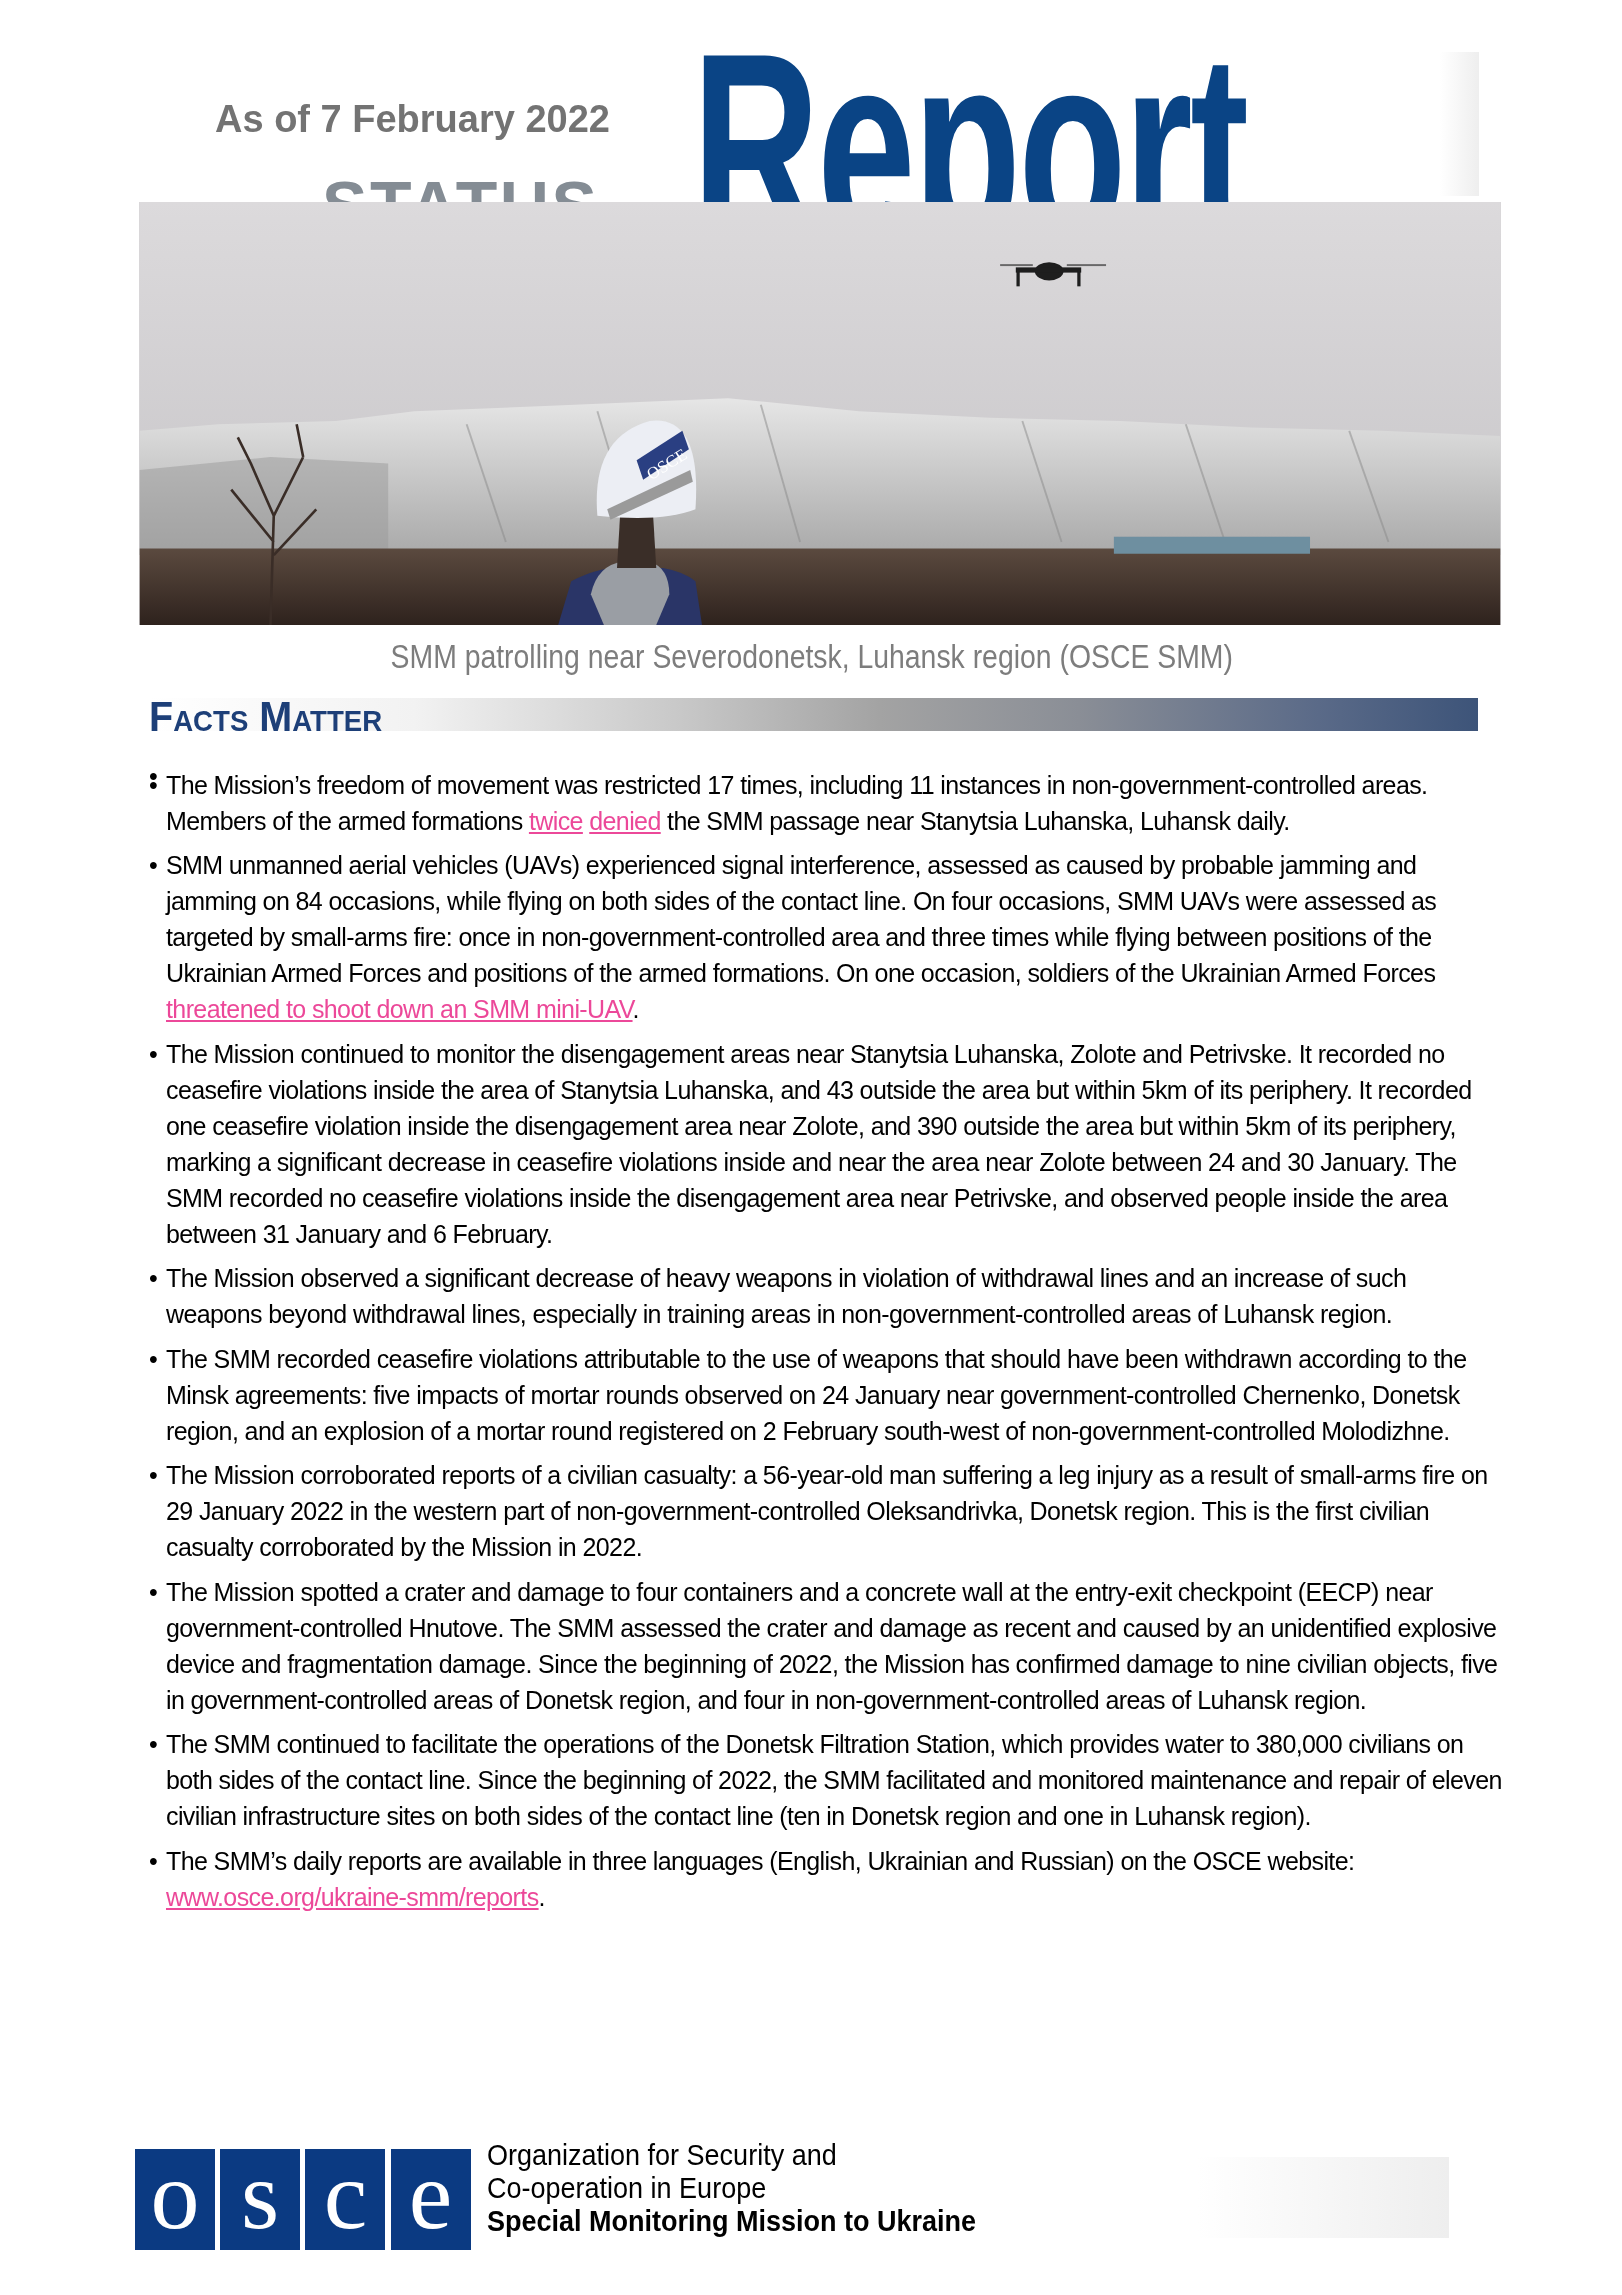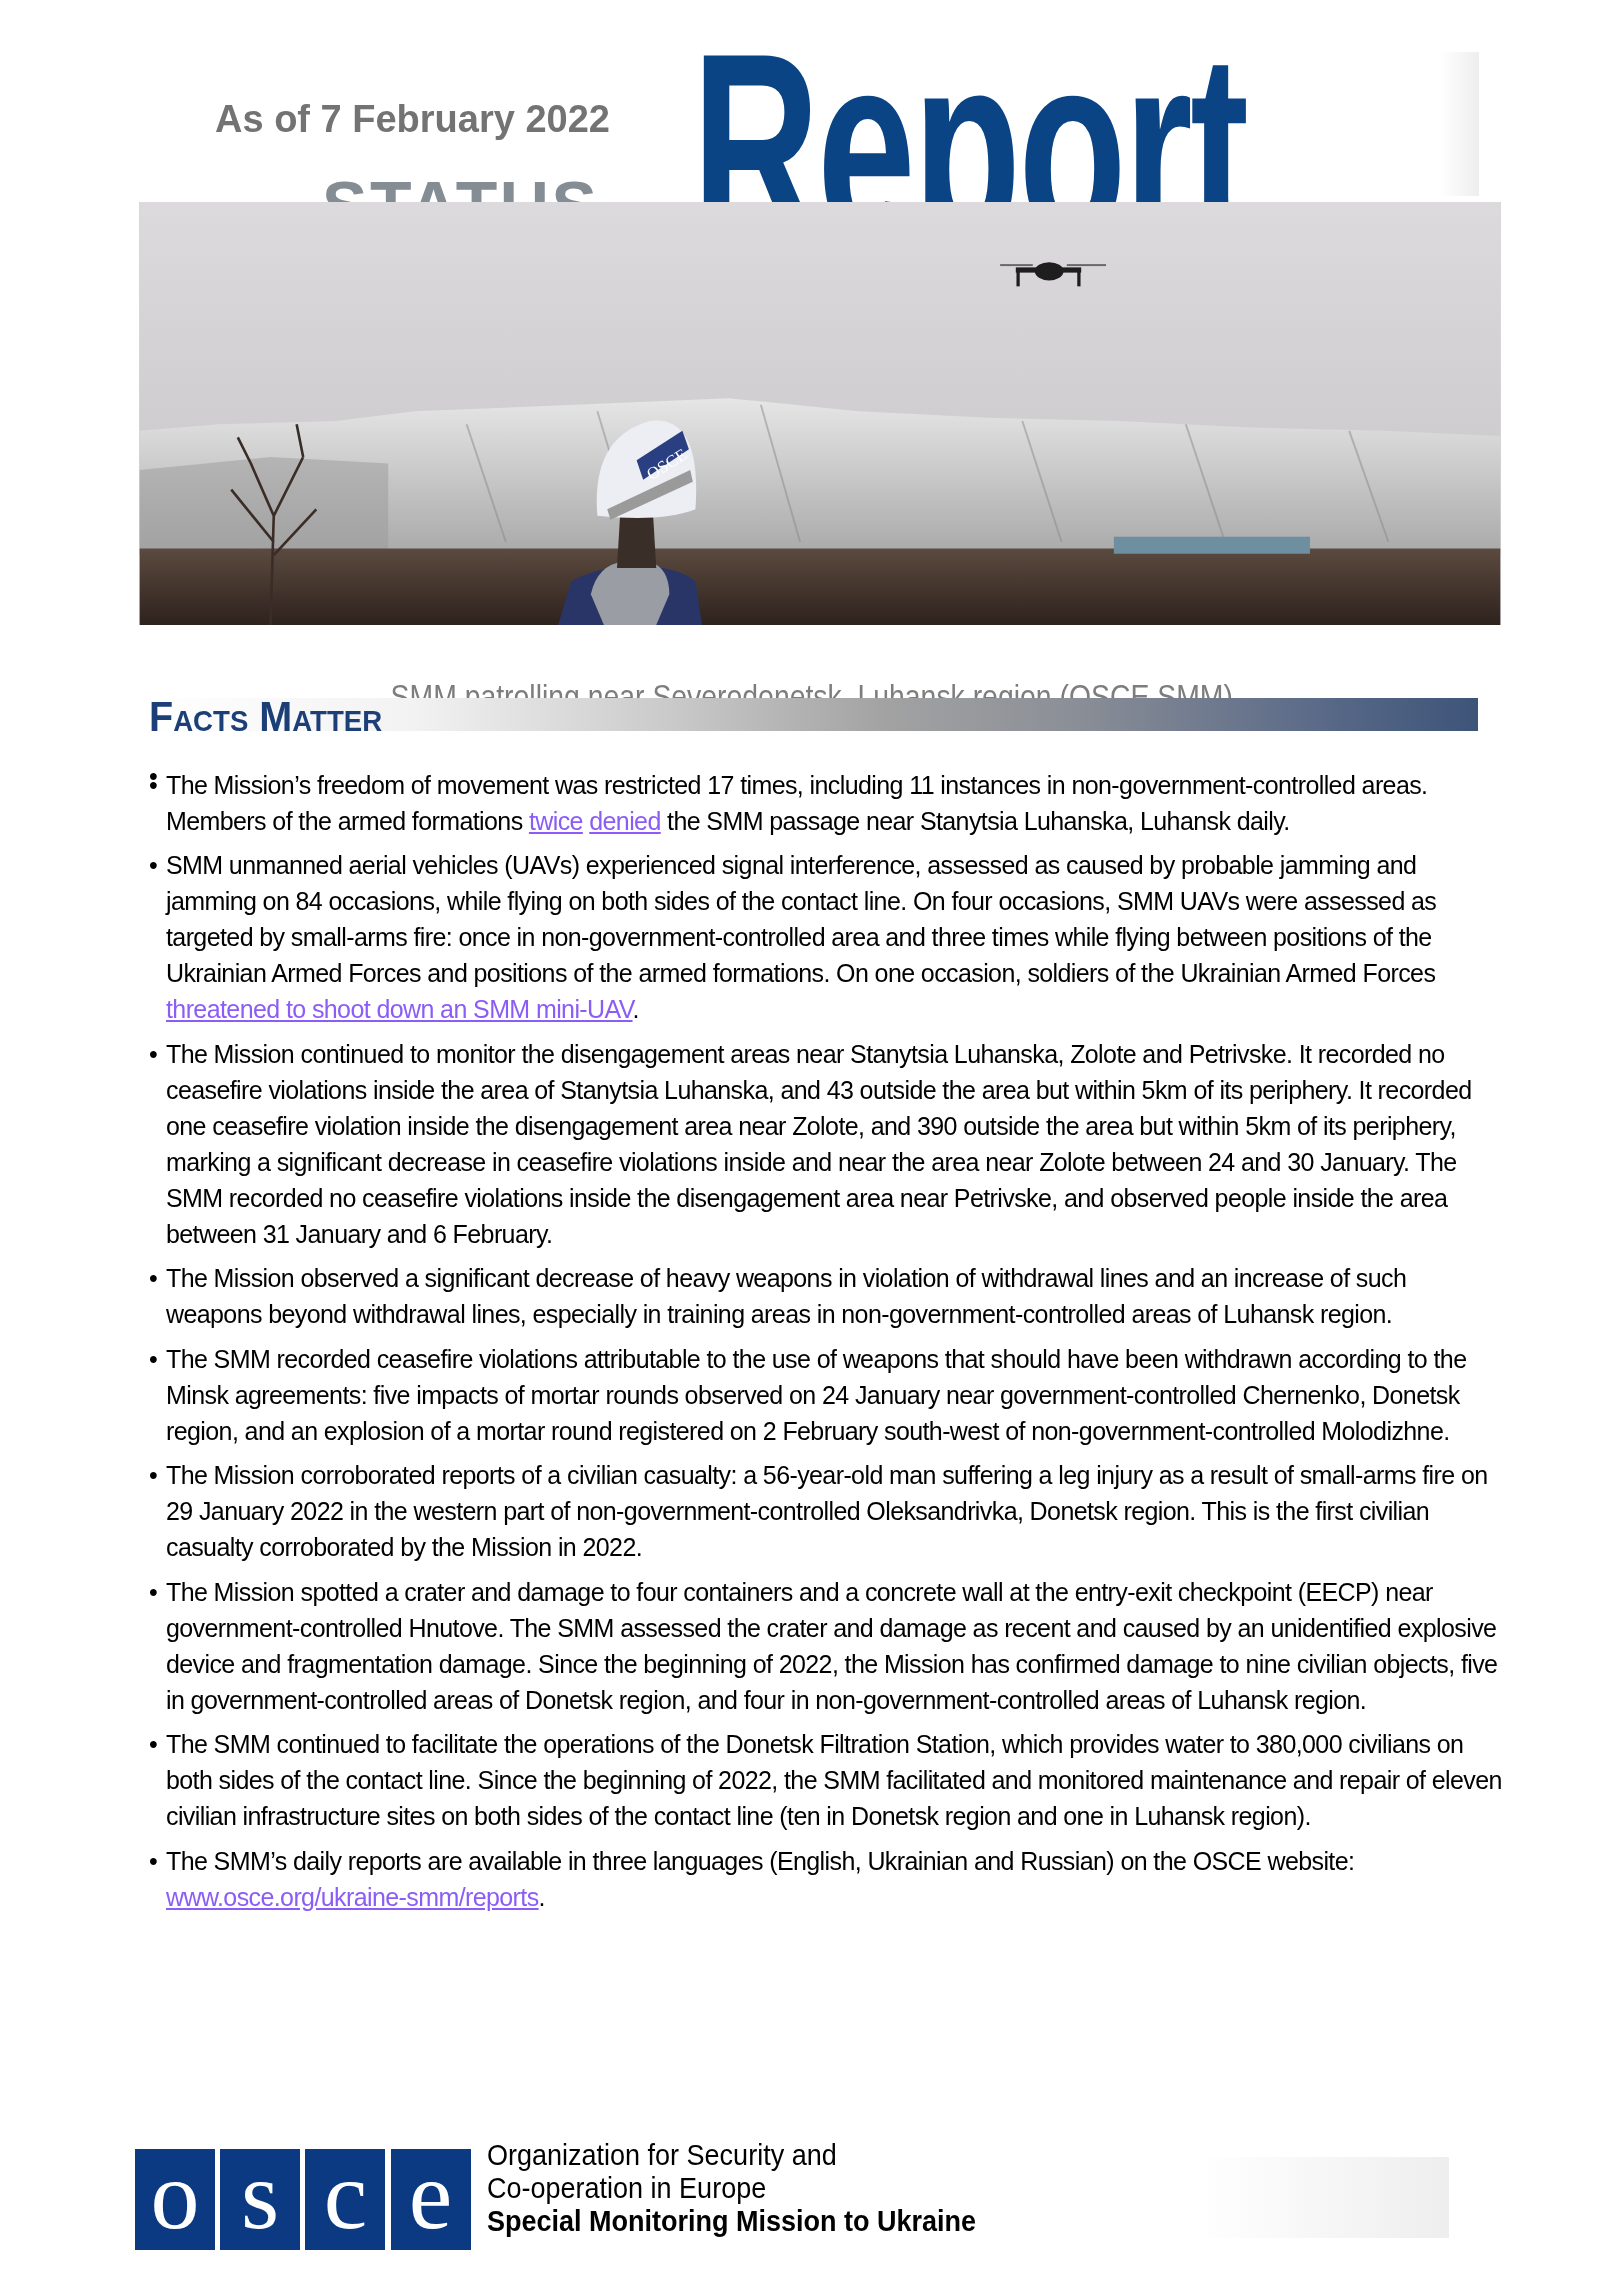--- a/index.html
+++ b/index.html
@@ -7,30 +7,30 @@
   .abs{position:absolute;}
   
   #asof{left:215px;top:98px;font-family:"Liberation Sans",sans-serif;font-weight:bold;font-size:38px;color:#737373;white-space:nowrap;transform-origin:left top;transform:scaleX(1.0);}
   #status{left:322px;top:171px;font-family:"Liberation Sans",sans-serif;font-weight:bold;font-size:68px;color:#848c94;letter-spacing:2.6px;white-space:nowrap;line-height:1;}
   #report{left:692px;top:13px;font-family:"Liberation Sans",sans-serif;font-weight:bold;font-size:268px;color:#0a4485;line-height:1;white-space:nowrap;transform-origin:left top;transform:scaleX(0.66);letter-spacing:-3.9px;}
   .fade-box{background:linear-gradient(to right,#ffffff,#eeeeee);}
   
   #photo{left:139px;top:202px;width:1362px;height:423px;overflow:hidden;background:#d8d6d8;}
   #photo svg{display:block;}
   
-  #caption{left:0;width:1623px;top:638px;text-align:center;font-family:"Liberation Sans",sans-serif;font-size:33px;color:#7d7d7d;white-space:nowrap;margin-top:40px;}
+  #caption{left:0;width:1623px;top:638px;text-align:center;font-family:"Liberation Sans",sans-serif;font-size:33px;color:#7d7d7d;white-space:nowrap;}
   #caption span{display:inline-block;transform:scaleX(0.86);}
   
   #facts-bar{left:149px;top:698px;width:1329px;height:33px;background:linear-gradient(to right,#ffffff 0%,#f2f2f2 20%,#c8c8c8 40%,#a3a3a3 55%,#8a8e96 70%,#5a6a88 88%,#3d5479 100%);}
   #facts-title{left:149px;top:695px;font-family:"Liberation Sans",sans-serif;font-weight:bold;color:#1d3f78;font-size:43px;line-height:1;white-space:nowrap;font-variant:small-caps;transform-origin:left top;transform:scaleX(0.92);}
   
   #bullets{left:149px;top:758px;width:1356px;margin:0;padding:0;list-style:none;}
   #bullets li{position:relative;padding-left:17px;font-family:"Liberation Sans",sans-serif;font-size:25px;line-height:36px;color:#000;margin-bottom:8.5px;letter-spacing:-0.6px;}
   #bullets li .dot{position:absolute;left:0;top:0;font-size:25px;}
-  #bullets a{color:#8b5cf6;text-decoration:underline;}
+  #bullets a{color:#ec4899;text-decoration:underline;}
   
   #logo{left:135px;top:2149px;height:101px;display:flex;gap:5.2px;}
   #logo .box{width:80px;height:101px;background:#0b3a82;color:#fff;font-family:"Liberation Serif",serif;font-size:98px;line-height:92px;text-align:center;}
   #org{left:487px;top:2138px;font-family:"Liberation Sans",sans-serif;font-size:30px;line-height:33px;color:#000;white-space:nowrap;transform-origin:left top;transform:scaleX(0.9);}
   #org .bold{font-weight:bold;}
 </style>
 </head>
 <body>
 
 <div class="abs" id="asof">As of 7 February 2022</div>

